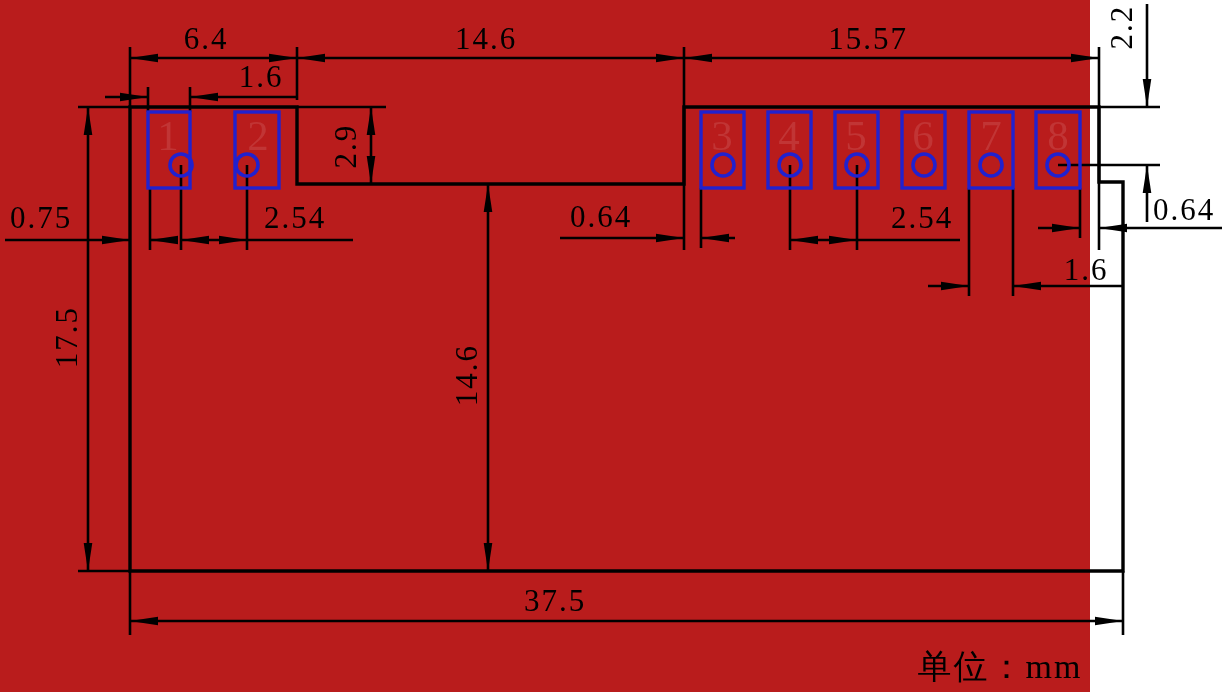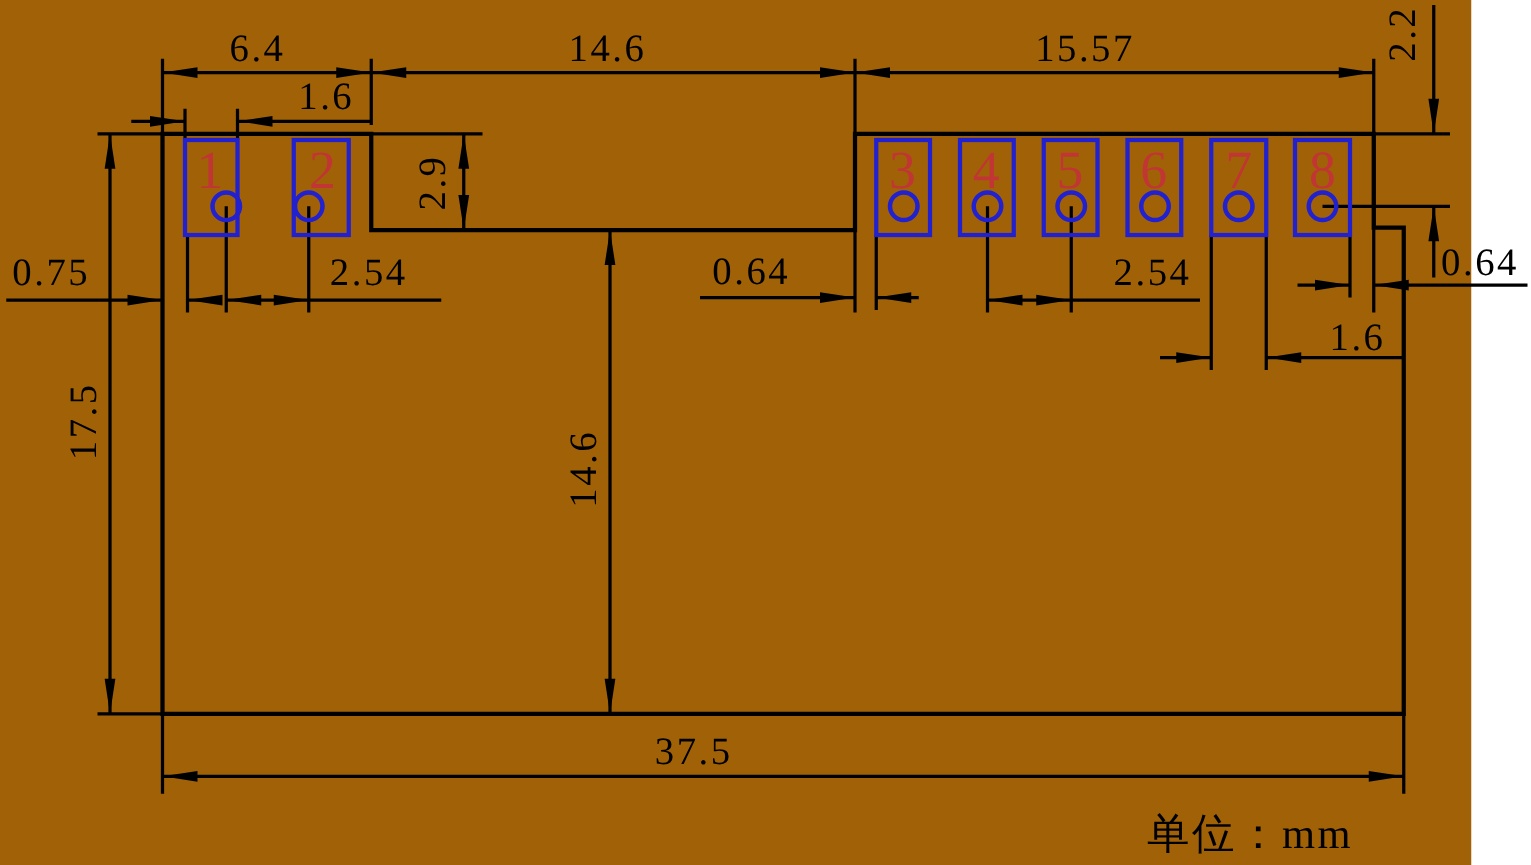--- a/index.html
+++ b/index.html
@@ -1,21 +1,21 @@
 <!DOCTYPE html>
 <html><head>
 <meta charset="utf-8">
 <style>
   html, body {
     margin: 0; padding: 0;
     background: #ffffff;
     width: 1225px; height: 692px;
     overflow: hidden;
   }
-  .stage { position: relative; width: 1177px; height: 692px; background: #a16207; }
+  .stage { position: relative; width: 1090px; height: 692px; background: #b91c1c; }
   svg { display: block; }
   .ln   { stroke: #000000; stroke-width: 2.6; fill: none; }
   .outline { stroke: #000000; stroke-width: 3.4; fill: none; }
   .dimtext {
     font-family: "Liberation Serif", "DejaVu Serif", serif;
     font-size: 31px; fill: #000000;
     text-anchor: middle; letter-spacing: 2px;
   }
   .pad-rect { fill: none; stroke: #2121cf; stroke-width: 3.4; }
   .pad-hole { fill: none; stroke: #2121cf; stroke-width: 3.6; }

